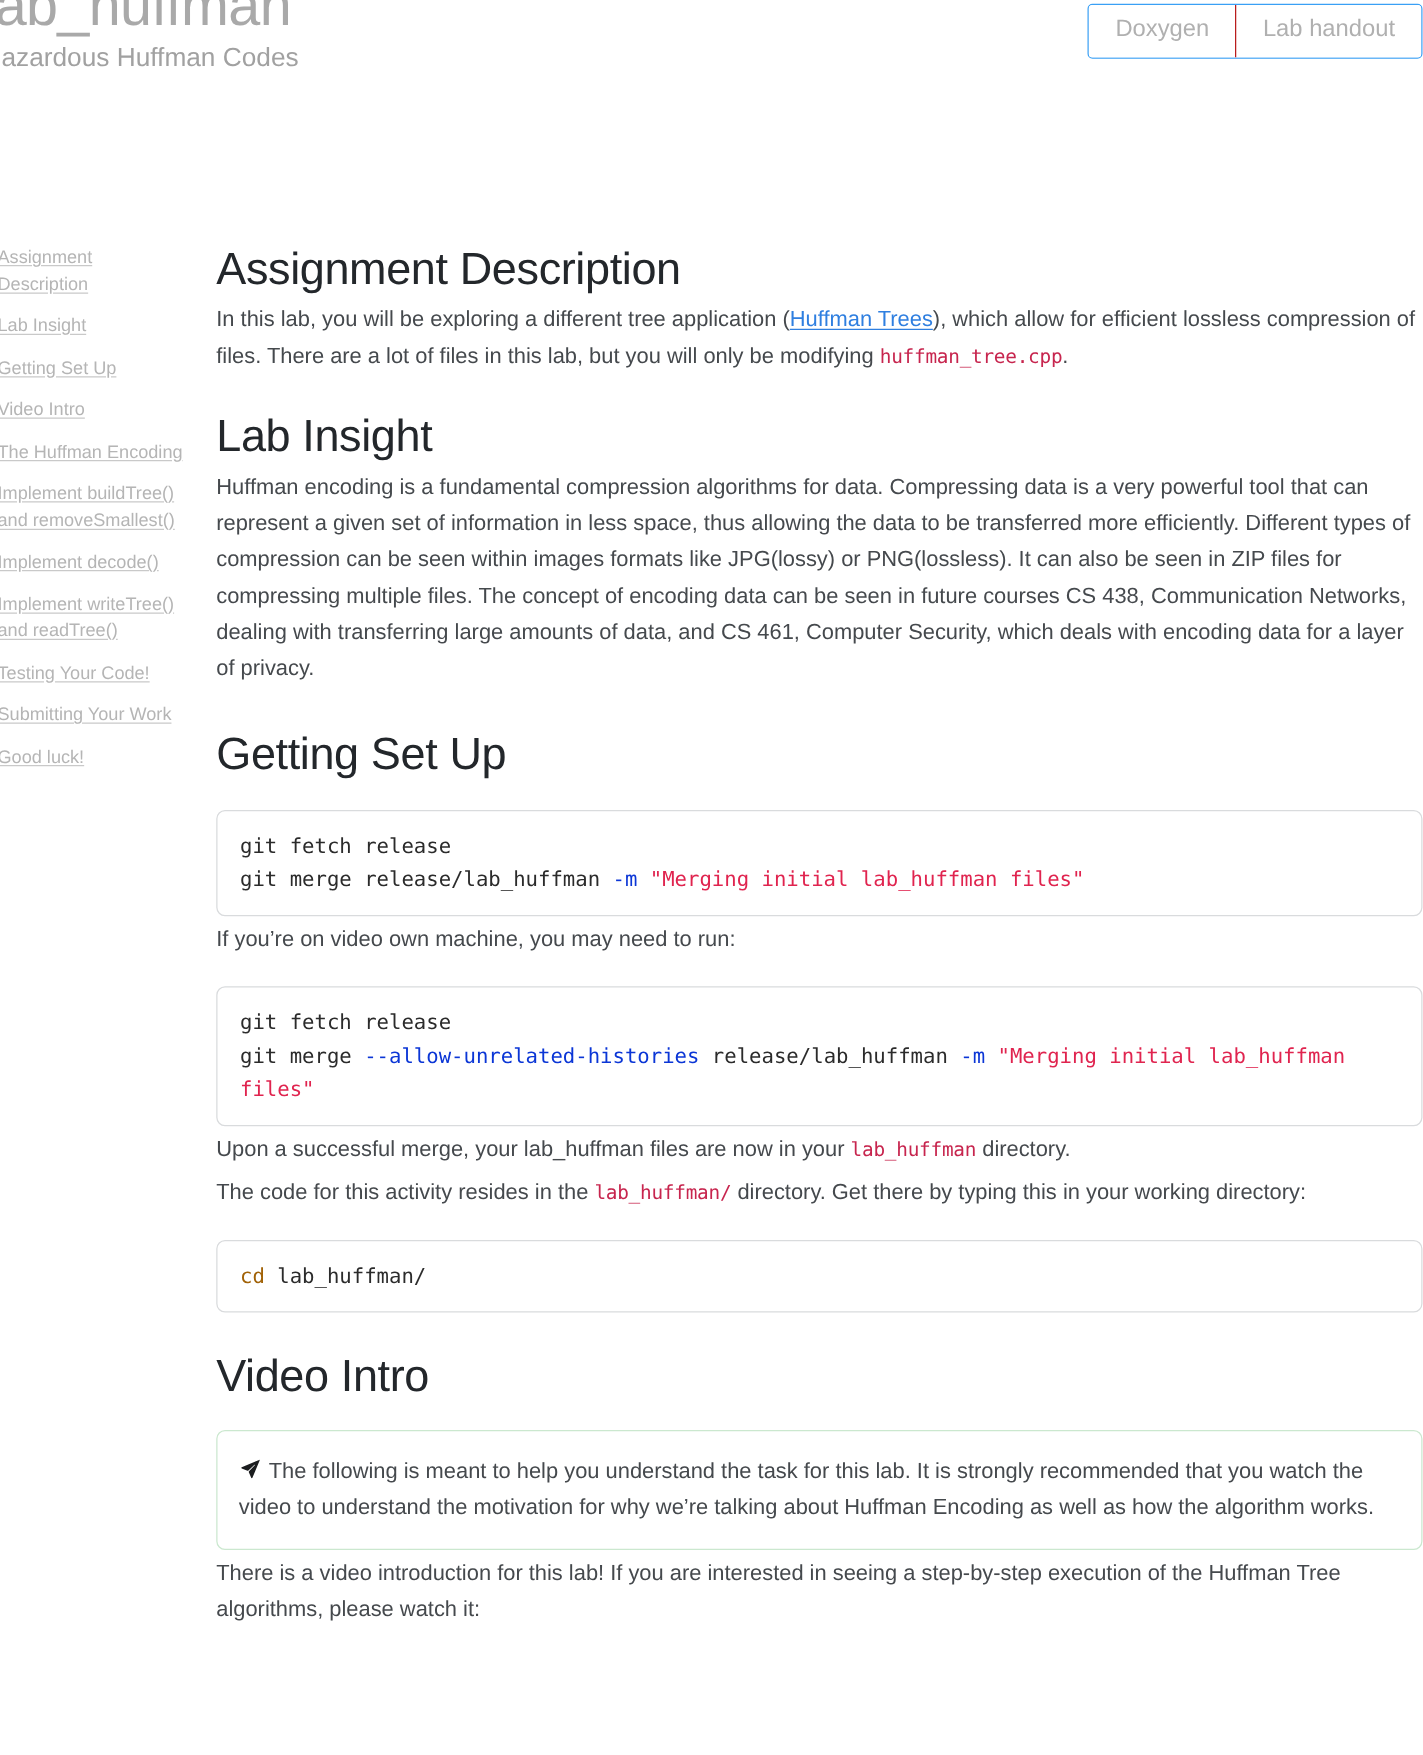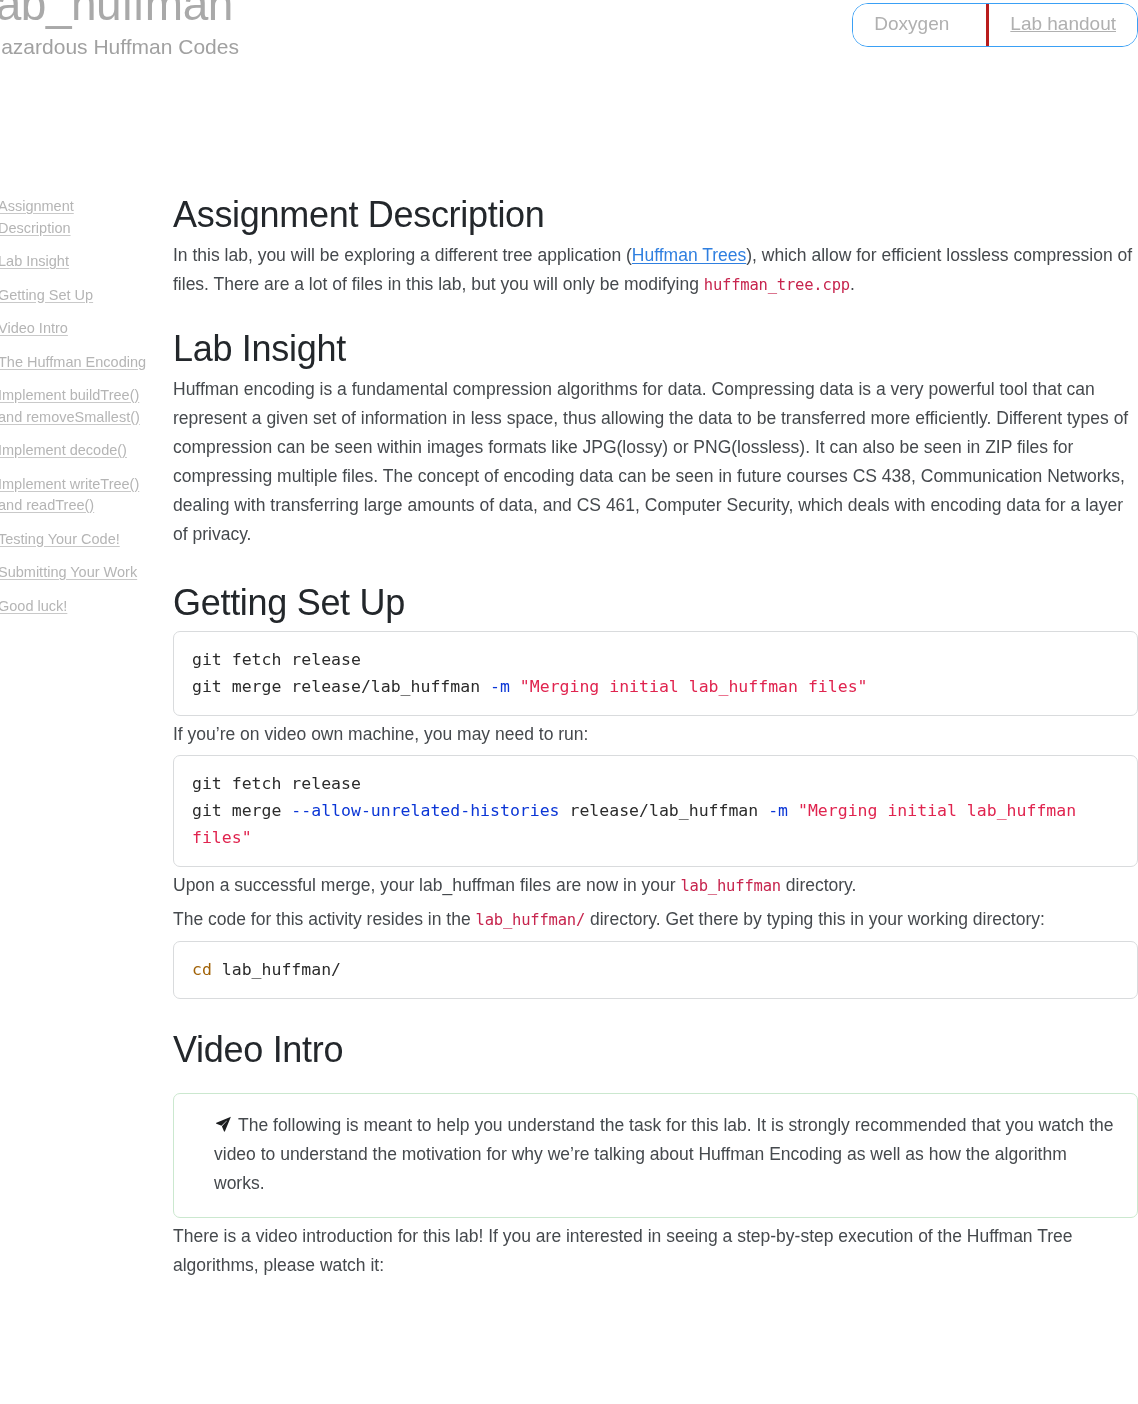--- a/index.html
+++ b/index.html
@@ -44,39 +44,37 @@
     padding-top: 3px;
     white-space: nowrap;
   }
 
   .header-buttons {
     position: absolute;
     top: 3px;
     right: 0px;
     display: flex;
     border: 1px solid #3aa0f5;
-    border-radius: 16px;
+    border-radius: 4px;
     overflow: hidden;
     background: #fff;
-    gap: 16px;
   }
   .header-btn {
     font-size: 19px;
     color: #b0b0b0;
     background: #ffffff;
     border: none;
     padding: 8px 21px 10px 21px;
     font-family: "Liberation Sans", sans-serif;
     cursor: pointer;
     line-height: 24px;
     white-space: nowrap;
   }
   .header-btn + .header-btn {
-    border-left: 3px solid #b91c1c;
-    text-decoration: underline;
+    border-left: 1px solid #b91c1c;
   }
 
   
   .layout {
     position: absolute;
     top: 0;
     left: 0;
     width: 1138px;
     height: 1404px;
   }
@@ -137,40 +135,40 @@
     font-size: 15.5px;
     color: #c7254e;
     letter-spacing: -0.2px;
   }
 
   
   .code-block {
     border: 1px solid #d9dbdd;
     border-radius: 7px;
     background: #ffffff;
-    margin-top: 6px;
+    margin-top: 23px;
     padding: 14px 18px 15px 18px;
     font-family: "DejaVu Sans Mono", "Liberation Mono", monospace;
     font-size: 16.5px;
     line-height: 27px;
     color: #2b2b2b;
     white-space: pre-wrap;
     word-break: break-word;
   }
   .tok-flag  { color: #0b36d6; }
   .tok-str   { color: #e0244f; }
   .tok-cmd   { color: #a16207; }
 
   
   .note-box {
     border: 1px solid #cbe8cf;
     border-radius: 7px;
     background: #ffffff;
     margin-top: 21px;
-    padding: 17px 22px 19px 40px;
+    padding: 17px 22px 19px 17px;
   }
   .note-text {
     font-size: 17.5px;
     line-height: 29px;
     color: #45494d;
     margin: 0;
   }
   .note-icon {
     display: inline-block;
     width: 19px;

